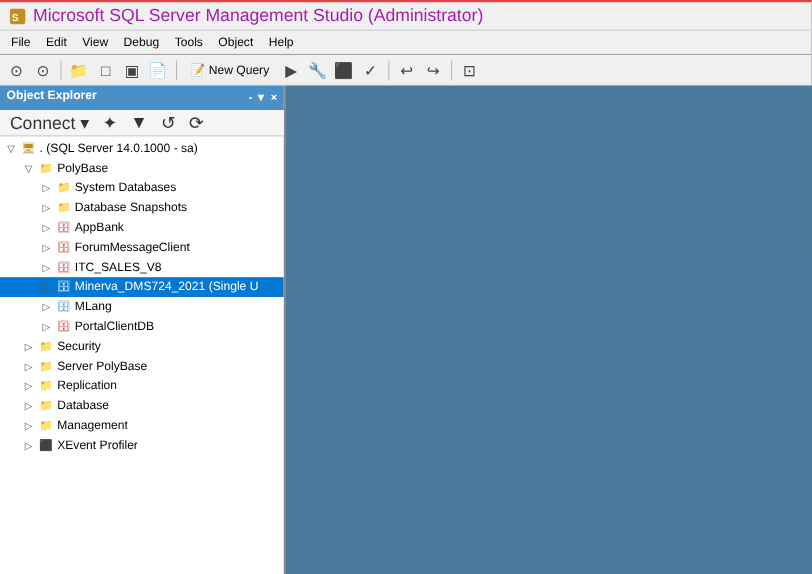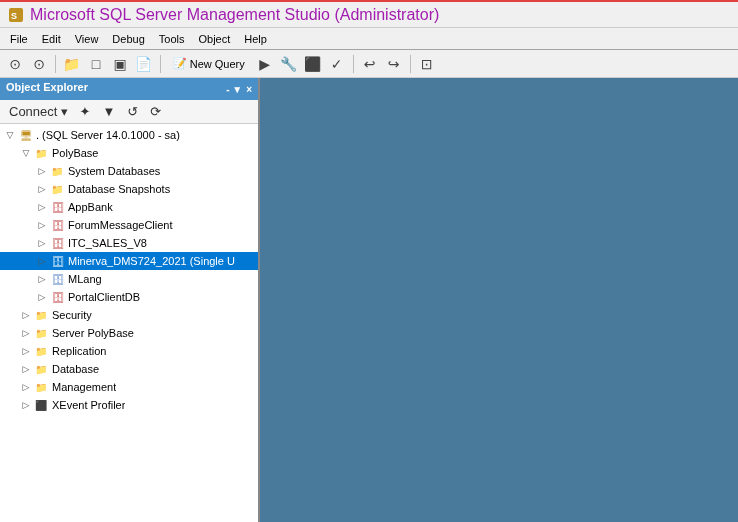--- a/index.html
+++ b/index.html
@@ -127,21 +127,21 @@
     .oe-toolbar {
       background: #f5f5f5;
       border-bottom: 1px solid #ccc;
       padding: 2px 4px;
       display: flex;
       align-items: center;
       gap: 2px;
       height: 24px;
     }
     .oe-toolbar-btn {
-      font-size: 13px;
+      font-size: 16px;
       padding: 1px 4px;
       cursor: pointer;
       color: #333;
       border: 1px solid transparent;
     }
     .oe-tree {
       flex: 1;
       overflow-y: auto;
       overflow-x: hidden;
       padding: 2px 0;

